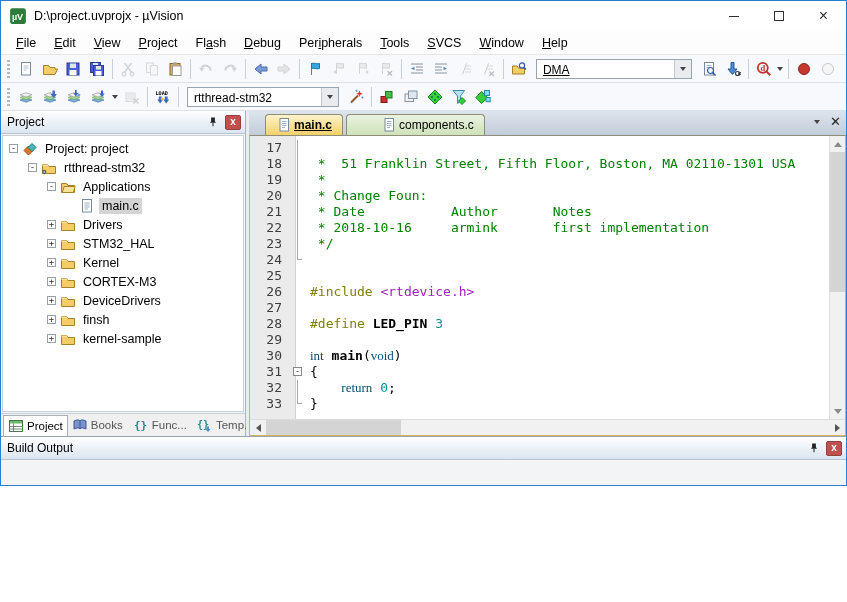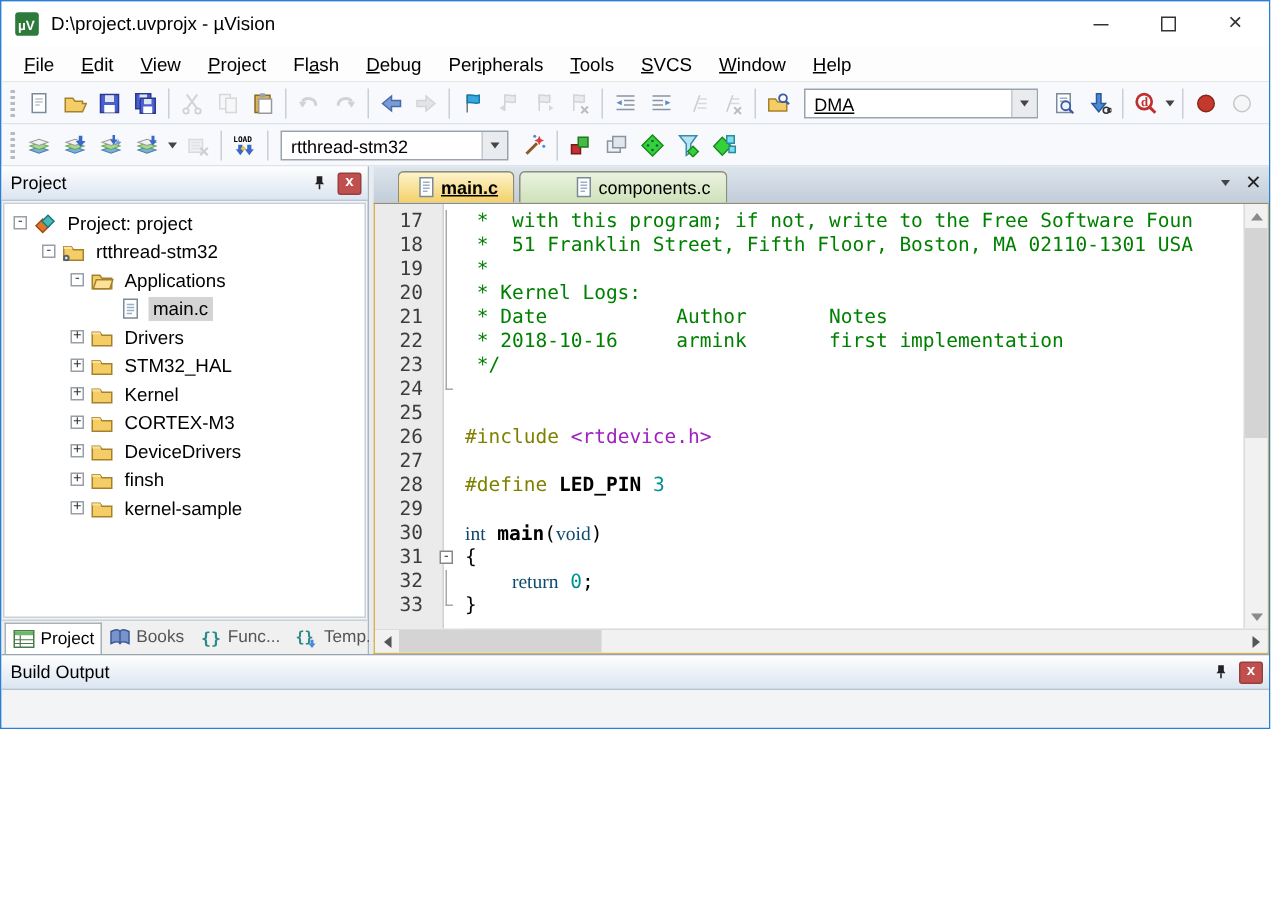--- a/index.html
+++ b/index.html
@@ -690,42 +690,41 @@
         <div class="code-row">
           <div class="code-main">
             <div class="bg-gutter"></div>
             <div class="bg-fold"></div>
             <div class="lines" id="codeLines">
                 <div class="line">
                   <span class="ln">17</span>
                   <span class="fold">
                     <span class="fold-v"></span>
                   </span>
-                  <span class="src"><span class="c-com"> *  with this program; if not, write to the Free Software Foun</span></span>
                 </div>
                 <div class="line">
                   <span class="ln">18</span>
                   <span class="fold">
                     <span class="fold-v"></span>
                   </span>
                   <span class="src"><span class="c-com"> *  51 Franklin Street, Fifth Floor, Boston, MA 02110-1301 USA</span></span>
                 </div>
                 <div class="line">
                   <span class="ln">19</span>
                   <span class="fold">
                     <span class="fold-v"></span>
                   </span>
                   <span class="src"><span class="c-com"> *</span></span>
                 </div>
                 <div class="line">
                   <span class="ln">20</span>
                   <span class="fold">
                     <span class="fold-v"></span>
                   </span>
-                  <span class="src"><span class="c-com"> * Kernel Logs:</span></span>
+                  <span class="src"><span class="c-com"> * Change Foun:</span></span>
                 </div>
                 <div class="line">
                   <span class="ln">21</span>
                   <span class="fold">
                     <span class="fold-v"></span>
                   </span>
                   <span class="src"><span class="c-com"> * Date           Author       Notes</span></span>
                 </div>
                 <div class="line">
                   <span class="ln">22</span>

